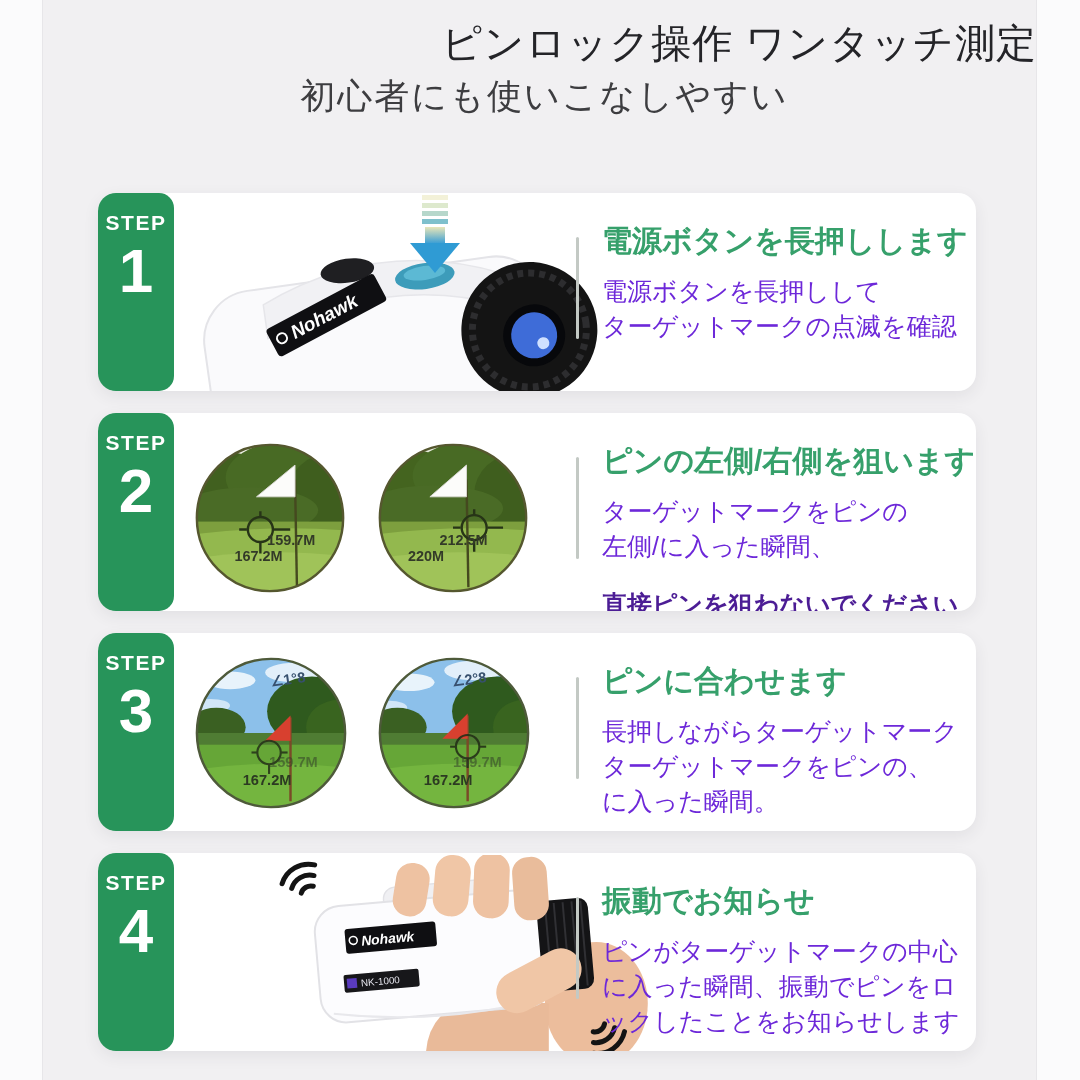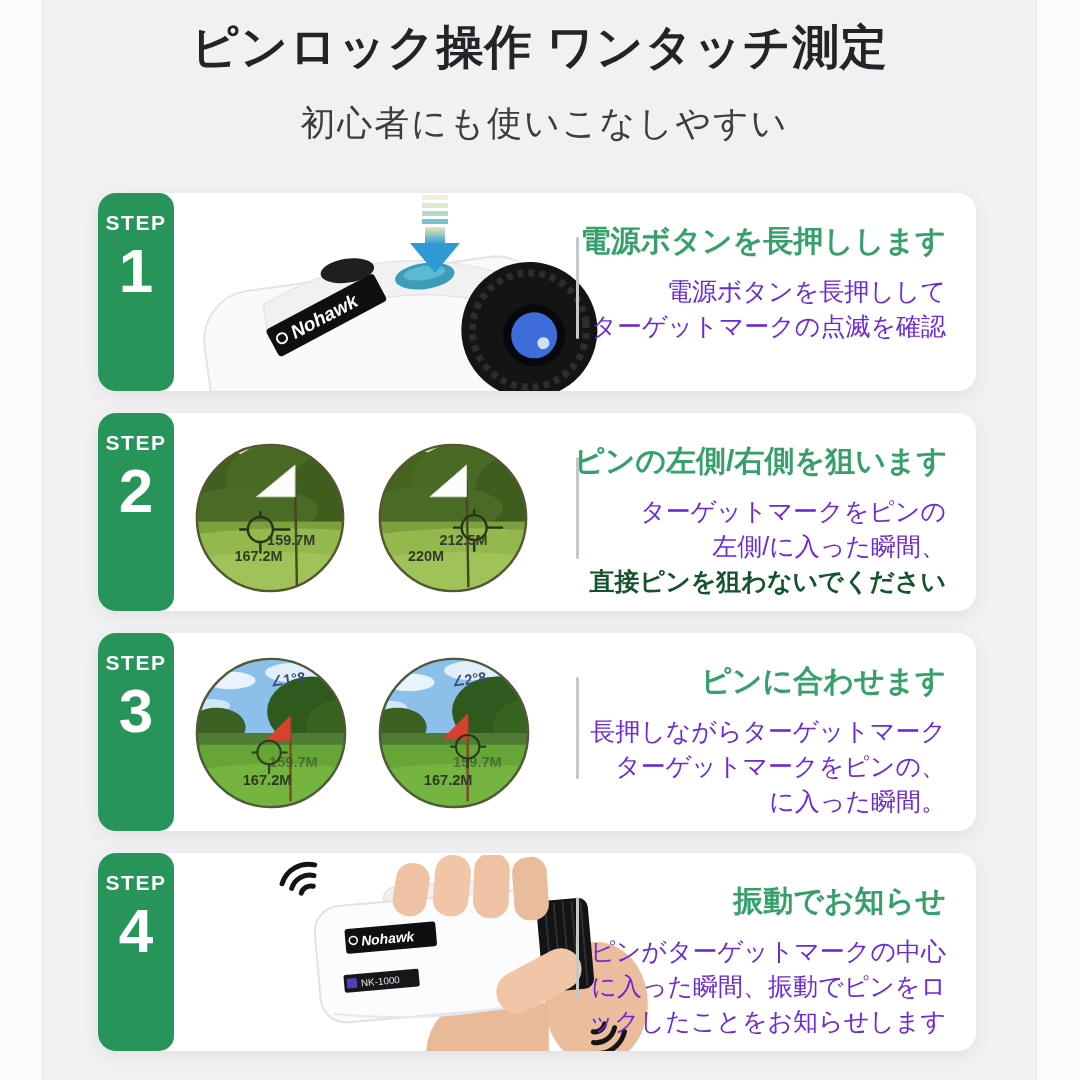--- a/index.html
+++ b/index.html
@@ -6,25 +6,25 @@
   .page{
     position:relative;width:1080px;height:1080px;overflow:hidden;
     background:#f1f0f2;
     font-family:"Liberation Sans","DejaVu Sans",sans-serif;
   }
   .edge-strip{position:absolute;top:0;bottom:0;background:#fbfbfc;}
   .edge-strip.left{left:0;width:42px;border-right:1px solid #e7e6e9;}
   .edge-strip.right{right:0;width:43px;border-left:1px solid #e7e6e9;}
 
   .page-title{
-    position:absolute;top:16px;left:42px;right:43px;text-align:center;
-    font-size:47px;font-weight:700;color:#242428;letter-spacing:1px;white-space:nowrap;
+    position:absolute;top:16px;left:42px;right:43px;text-align:right;
+    font-size:40px;font-weight:400;color:#242428;letter-spacing:1px;white-space:nowrap;
   }
   .page-subtitle{
-    position:absolute;top:100px;left:42px;right:43px;text-align:center;
+    position:absolute;top:73px;left:42px;right:43px;text-align:center;
     font-size:35px;font-weight:400;color:#3d3d40;letter-spacing:2px;white-space:nowrap;padding-left:10px;
   }
 
   .card{
     position:absolute;left:98px;width:878px;height:198px;
     background:#ffffff;border-radius:18px;overflow:hidden;
     box-shadow:0 5px 16px rgba(50,50,70,.08);
   }
   .card.c1{top:193px}.card.c2{top:413px}.card.c3{top:633px}.card.c4{top:853px}
 
@@ -34,29 +34,29 @@
     display:flex;flex-direction:column;align-items:center;
     padding-top:19px;box-sizing:border-box;
   }
   .badge .step-label{font-size:21px;font-weight:600;letter-spacing:1.5px;line-height:1;}
   .badge .step-num{font-size:62px;font-weight:700;line-height:1;margin-top:7px;}
 
   .vdivider{
     position:absolute;left:478px;top:44px;width:3px;height:102px;
     background:#c3c9c4;border-radius:2px;
   }
-  .textblock{position:absolute;left:476px;top:33px;width:372px;text-align:right;}
+  .textblock{position:absolute;left:504px;top:33px;width:372px;}
   .step-heading{
     font-size:30px;font-weight:700;color:#36a06b;white-space:nowrap;
     line-height:1;margin:0 0 18px 0;
   }
   .body-line{
     font-size:25px;color:#6d28d9;line-height:35px;white-space:nowrap;margin:0;
   }
-  .body-line.note{color:#14532d;font-weight:600;}
+  .body-line.note{color:#4c1d95;font-weight:600;margin-top:23px;}
 
   .media{position:absolute;}
   .media-1{left:80px;top:0;width:470px;height:198px;}
   .media-4{left:100px;top:2px;width:470px;height:196px;}
   .vf{position:absolute;width:154px;height:154px;}
   .vf.pos-a{left:95px;top:28px;}
   .vf.pos-b{left:278px;top:28px;}
   .card.c3 .vf{top:22px;width:156px;height:156px;}
   svg text{font-family:"Liberation Sans","DejaVu Sans",sans-serif;}
 </style>

